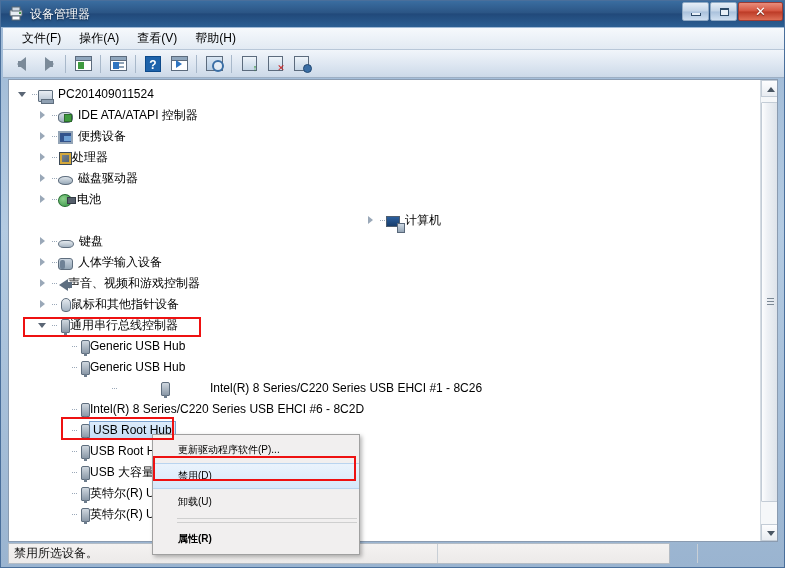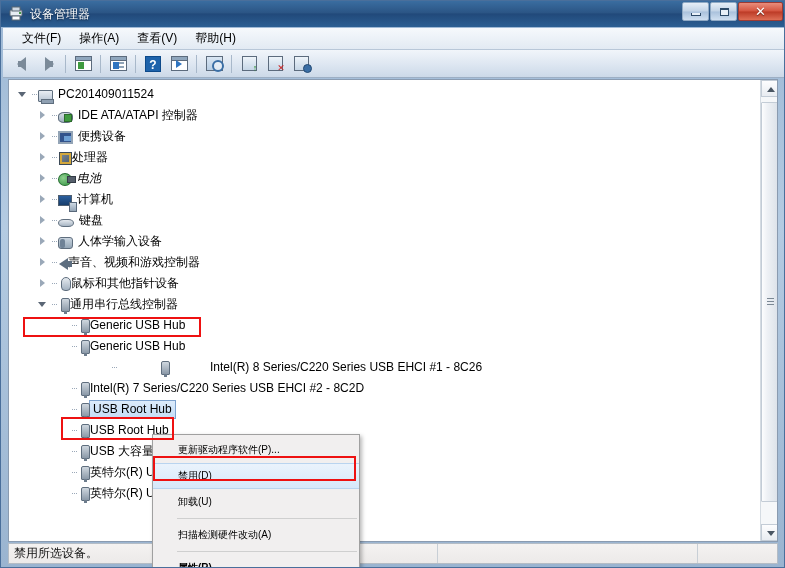--- a/index.html
+++ b/index.html
@@ -472,21 +472,21 @@
     left: 5px; top: 50%; margin-top: -4px;
     width: 7px; height: 1px;
     background: #7b8894;
     box-shadow: 0 3px 0 #7b8894, 0 6px 0 #7b8894;
   }
 
   
   #statusbar {
     position: absolute;
     left: 7px; top: 542px;
-    width: 770px; height: 21px;
+    width: 662px; height: 21px;
     background: linear-gradient(to bottom, #f4f2f1, #eceae9);
     border: 1px solid #b4bcc5;
     display: flex;
     align-items: center;
   }
   #status-main {
     flex: 0 0 429px;
     font-size: 12px;
     color: #111111;
     padding-left: 5px;
@@ -652,27 +652,33 @@
           <span class="dots"></span>
           <span class="tico ic-portable"></span>
           <span class="label">便携设备</span>
         </div>
         <div class="row" style="padding-left: 28px;">
           <span class="exp collapsed"></span>
           <span class="dots"></span>
           <span class="tico ic-cpu"></span>
           <span class="label">处理器</span>
         </div>
-        <div class="row" style="padding-left: 28px; font-style: italic;">
+        <div class="row" style="padding-left: 28px;">
+          <span class="exp collapsed"></span>
+          <span class="dots"></span>
+          <span class="tico ic-disk"></span>
+          <span class="label">磁盘驱动器</span>
+        </div>
+        <div class="row" style="padding-left: 28px;">
           <span class="exp collapsed"></span>
           <span class="dots"></span>
           <span class="tico ic-battery"></span>
           <span class="label">电池</span>
         </div>
-        <div class="row" style="padding-left: 28px;">
+        <div class="row" style="padding-left: 28px; justify-content: center;">
           <span class="exp collapsed"></span>
           <span class="dots"></span>
           <span class="tico ic-computer"></span>
           <span class="label">计算机</span>
         </div>
         <div class="row" style="padding-left: 28px;">
           <span class="exp collapsed"></span>
           <span class="dots"></span>
           <span class="tico ic-keyboard"></span>
           <span class="label">键盘</span>
@@ -716,21 +722,21 @@
         <div class="row" style="padding-left: 48px; gap: 40px;">
           <span class="exp"></span>
           <span class="dots"></span>
           <span class="tico ic-usb"></span>
           <span class="label">Intel(R) 8 Series/C220 Series USB EHCI #1 - 8C26</span>
         </div>
         <div class="row" style="padding-left: 48px;">
           <span class="exp"></span>
           <span class="dots"></span>
           <span class="tico ic-usb"></span>
-          <span class="label">Intel(R) 7 Series/C220 Series USB EHCI #2 - 8C2D</span>
+          <span class="label">Intel(R) 8 Series/C220 Series USB EHCI #6 - 8C2D</span>
         </div>
         <div class="row selected" style="padding-left: 48px;">
           <span class="exp"></span>
           <span class="dots"></span>
           <span class="tico ic-usb"></span>
           <span class="label">USB Root Hub</span>
         </div>
         <div class="row" style="padding-left: 48px;">
           <span class="exp"></span>
           <span class="dots"></span>
@@ -768,21 +774,20 @@
         <span class="tri"></span>
       </div>
     </div>
   </div>
 
   <div id="ctxmenu">
       <div class="ctx-item">更新驱动程序软件(P)...</div>
       <div class="ctx-item hot">禁用(D)</div>
       <div class="ctx-item">卸载(U)</div>
       <div class="ctx-sep"></div>
-      <div class="ctx-item">扫描检测硬件改动(A)</div>
       <div class="ctx-sep"></div>
       <div class="ctx-item bold">属性(R)</div>
     </div>
 
   <div id="statusbar">
     <div id="status-main">禁用所选设备。</div>
     <div class="status-seg s2"></div>
     <div class="status-seg s3"></div>
   </div>
 

